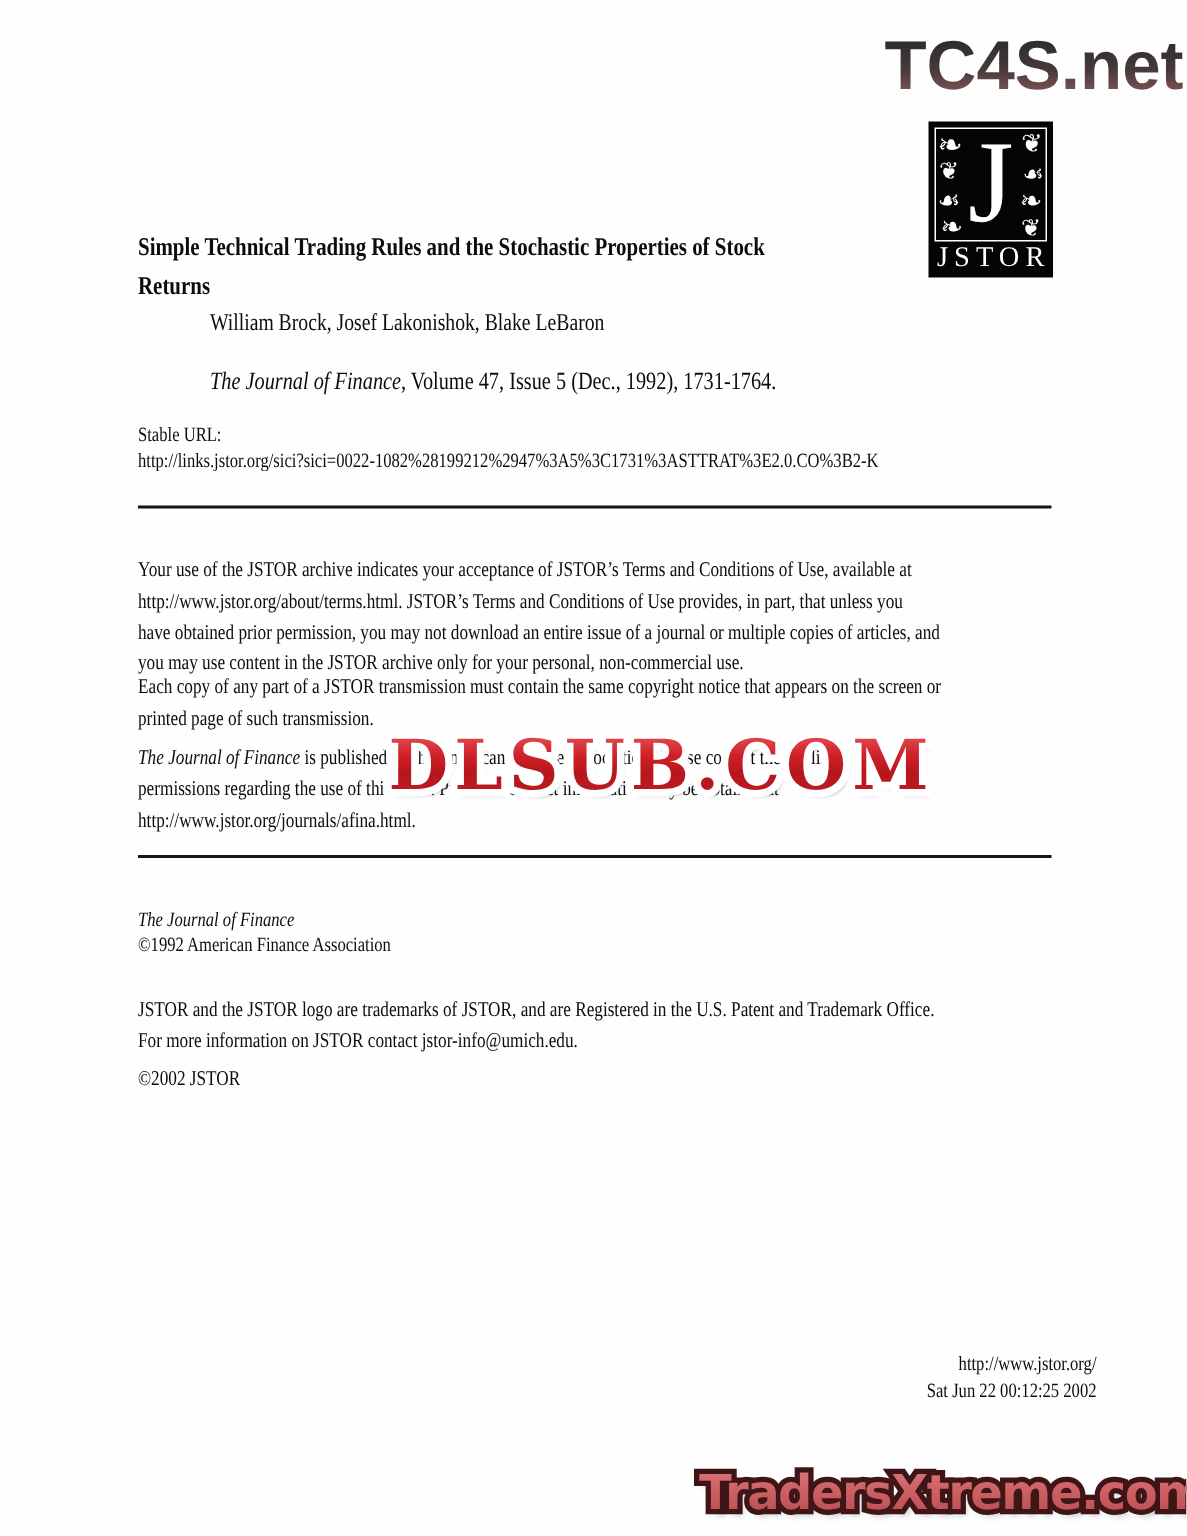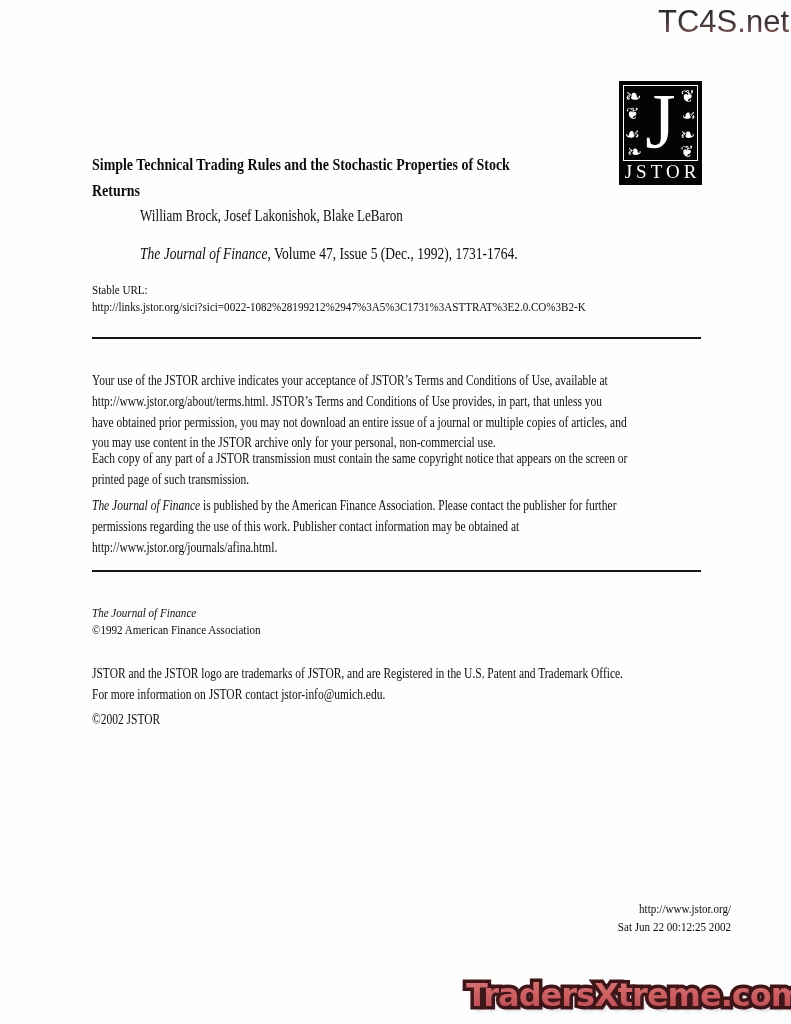--- a/index.html
+++ b/index.html
@@ -11,25 +11,25 @@
     width: 791px;
     height: 1024px;
     background: #fefefe;
     overflow: hidden;
     margin: 0 auto;
   }
 
   
   .wm-top {
     position: absolute;
-    top: 4px;
+    top: 16px;
     right: 2px;
     font-family: "Liberation Sans", sans-serif;
-    font-weight: normal;
-    font-size: 31px;
+    font-weight: bold;
+    font-size: 46px;
     letter-spacing: 0px;
     background: linear-gradient(180deg, #2c2c2e 18%, #45383a 55%, #8a5a5a 92%);
     -webkit-background-clip: text;
     background-clip: text;
     color: transparent;
     filter: blur(0.4px);
     white-space: nowrap;
   }
 
   
@@ -224,20 +224,24 @@
     <div>Each copy of any part of a JSTOR transmission must contain the same copyright notice that appears on the screen or</div>
     <div>printed page of such transmission.</div>
   </div>
 
   <div class="tx body-par para3">
     <div><span class="it">The Journal of Finance</span><span>  is published by the American Finance Association. Please contact the publisher for further</span></div>
     <div>permissions regarding the use of this work. Publisher contact information may be obtained at</div>
     <div>http://www.jstor.org/journals/afina.html.</div>
   </div>
 
+  <div class="wm-center">
+    <span class="layer stroke">DLSUB.COM</span>
+    <span class="layer fill">DLSUB.COM</span>
+  </div>
 
   <div class="rule rule2"></div>
 
   <div class="tx jf-copy">
     <div class="it">The Journal of Finance</div>
     <div>©1992 American Finance Association</div>
   </div>
 
   <div class="tx trademark">
     <div>JSTOR and the JSTOR logo are trademarks of JSTOR, and are Registered in the U.S. Patent and Trademark Office.</div>

